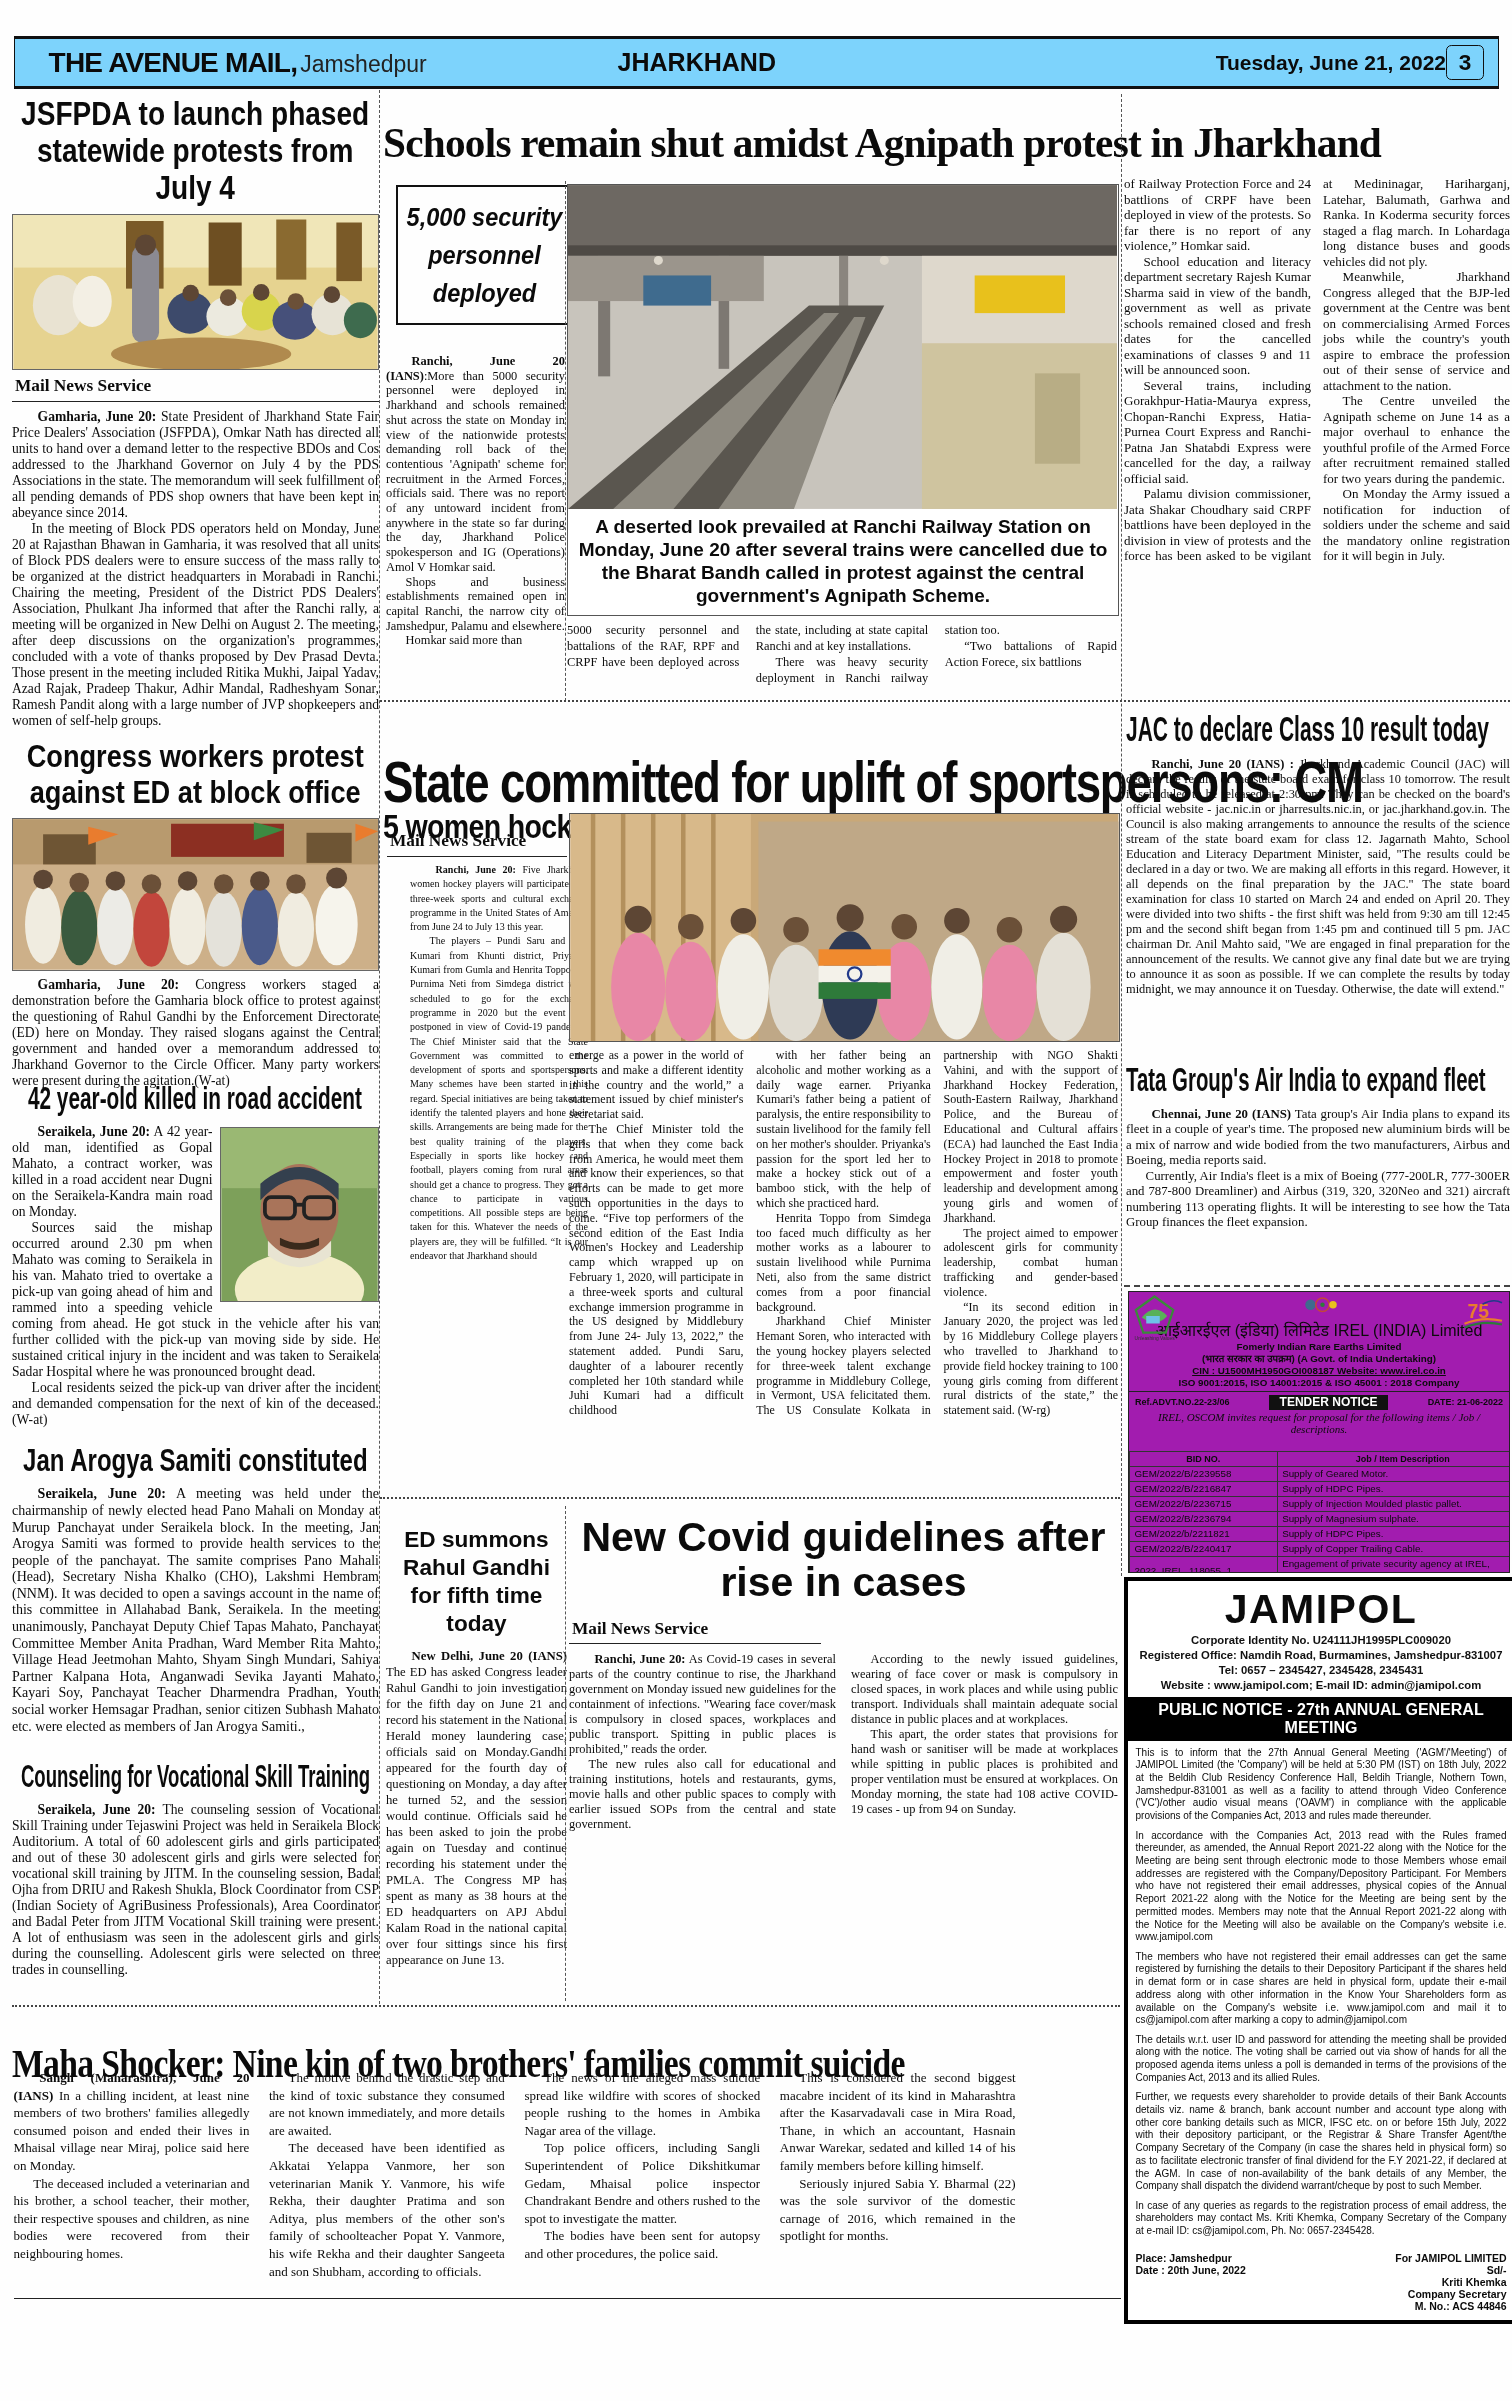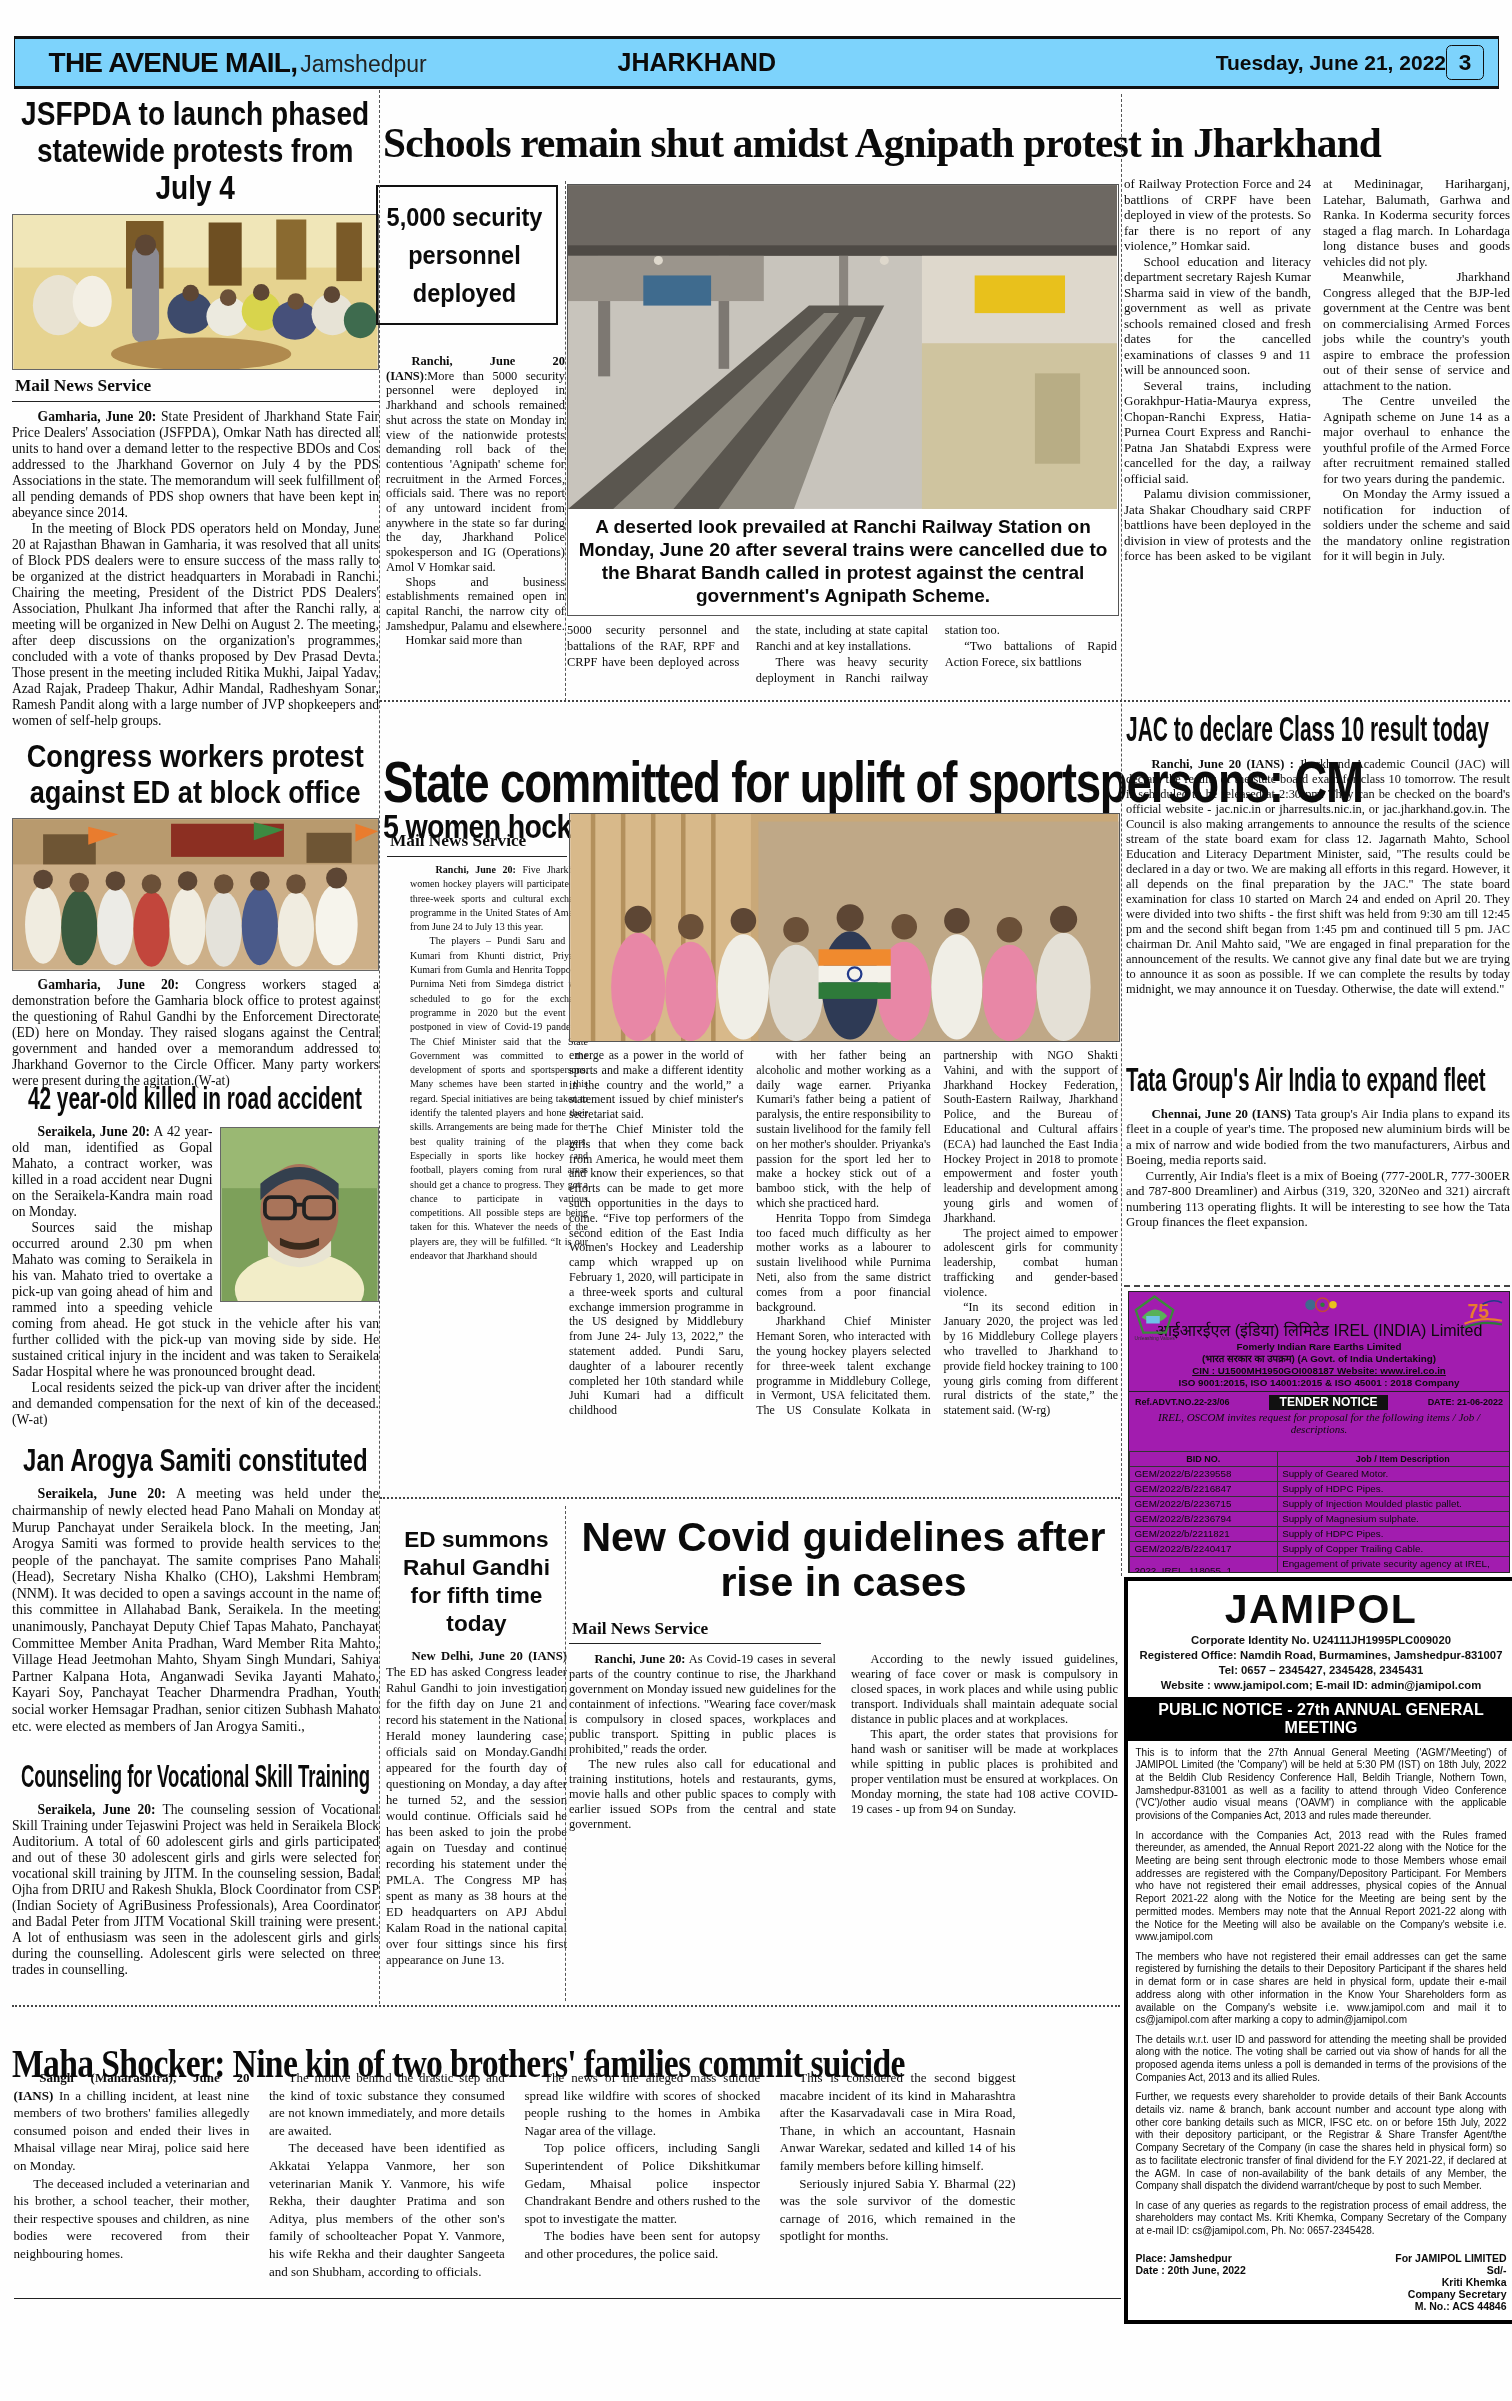--- a/index.html
+++ b/index.html
@@ -46,23 +46,23 @@
   #accident{top:1081px;}
   #accident h2{font-size:32px;}
   #samiti{top:1443px;}
   #samiti h2{font-size:32px;}
   #counsel{top:1752px;margin-top:7px;}
   #counsel h2{font-size:32px;}
 
   
   #agni-headline{left:383px;top:92px;width:1126px;font-family:"Liberation Serif", serif;
                  font-weight:bold;font-size:43px;line-height:1.0;white-space:nowrap;letter-spacing:-0.8px;}
-  #security-box{left:376px;top:185px;width:178px;border:2.3px solid #111;text-align:center;
+  #security-box{left:396px;top:185px;width:178px;border:2.3px solid #111;text-align:center;
                 font-family:"Liberation Sans", sans-serif;font-weight:bold;font-size:25.6px;line-height:1.5;
-                padding:10.5px 0;}
+                padding:10.5px 0;font-style:italic;}
   #security-body{left:386px;top:354px;width:179px;font-size:12.4px;line-height:14.7px;}
   #rail-photo-box{left:567px;top:184px;width:550px;border:0.8px solid #555;background:#fff;}
   #rail-caption{font-family:"Liberation Sans", sans-serif;font-weight:bold;font-size:19px;line-height:23px;
                 text-align:center;padding:6px 10.5px 7.5px 10.5px;}
   #agni-strip{left:567px;top:622px;width:550px;height:78px;column-count:3;column-gap:16.6px;
               font-size:12.4px;line-height:16px;}
   #agni-right{left:1124px;top:176px;width:386px;height:521px;column-count:2;column-gap:12px;
               font-size:13px;line-height:15.5px;overflow:hidden;}
 
   

